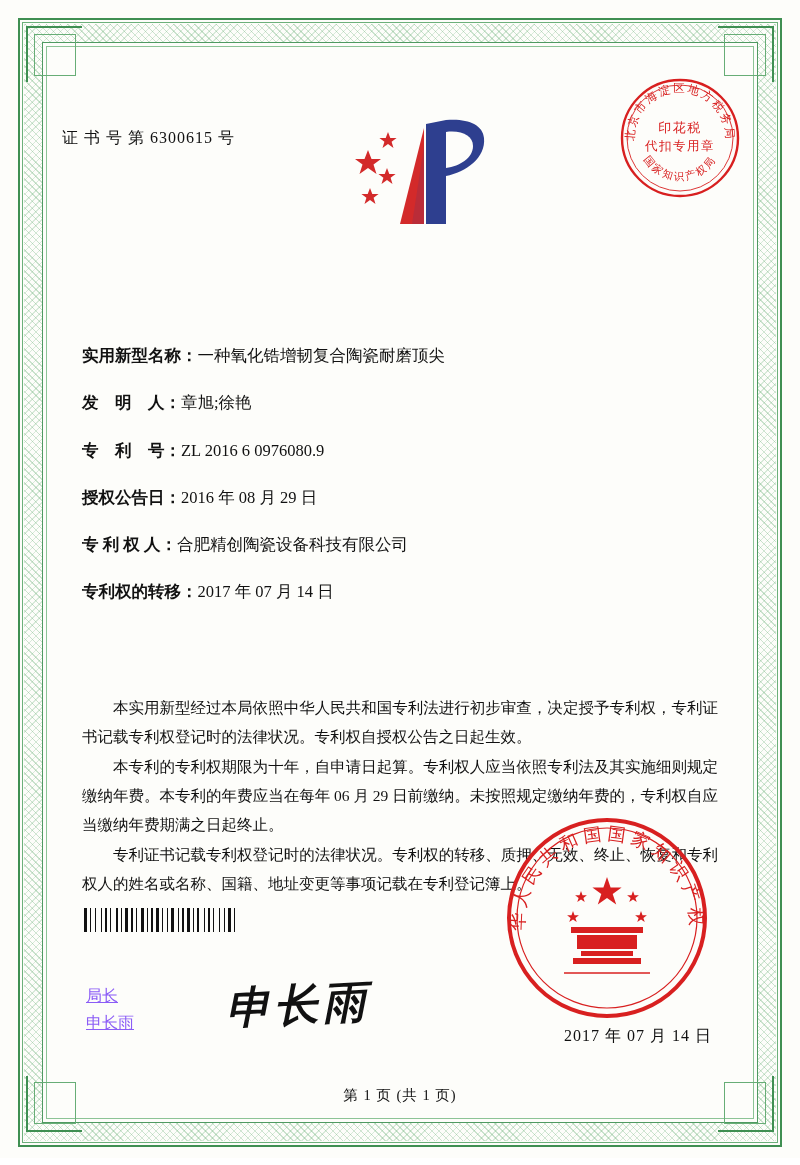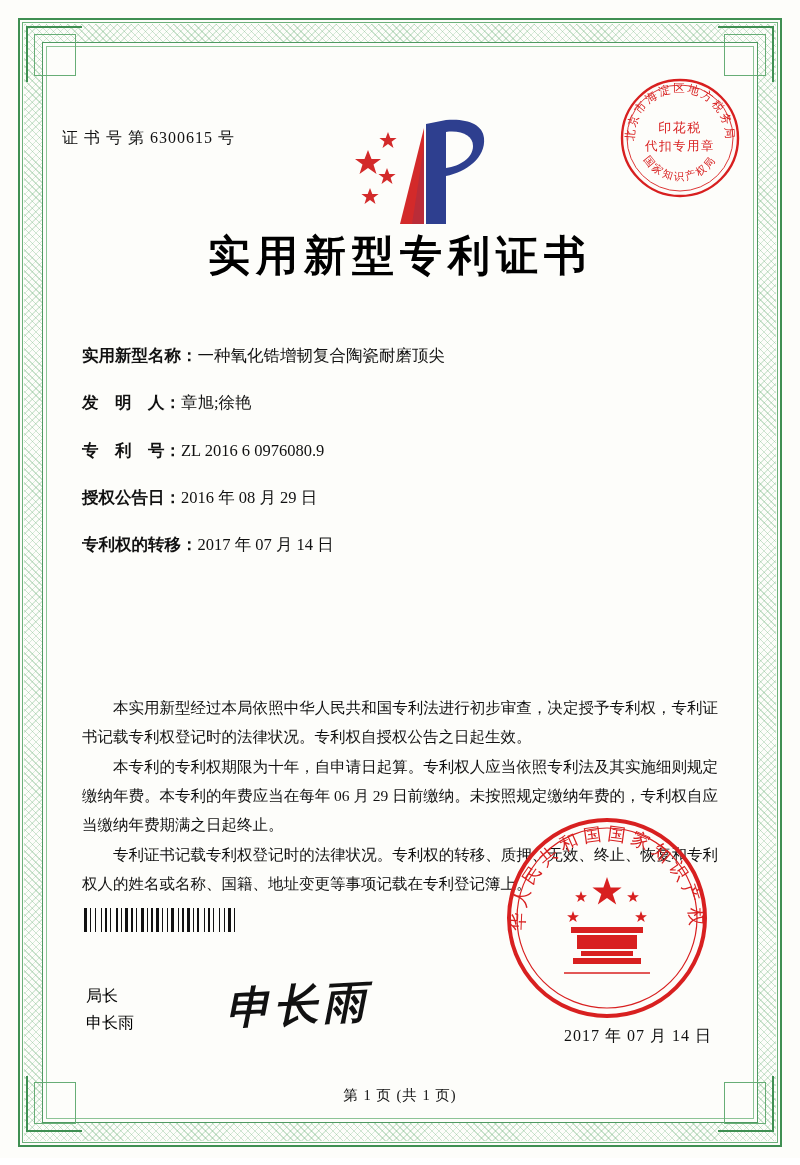--- a/index.html
+++ b/index.html
@@ -185,21 +185,22 @@
     margin-right: 1px;
     vertical-align: top;
   }
 
   .signature-block {
     position: absolute;
     left: 40px;
     top: 936px;
     font-size: 16px;
     line-height: 1.7;
-    color: #000000;
+    color: #8b5cf6;
+    text-decoration: underline;
   }
 
   .handwriting {
     position: absolute;
     left: 180px;
     top: 930px;
     font-size: 44px;
     font-family: "DejaVu Serif", serif;
     font-style: italic;
     font-weight: bold;
@@ -284,34 +285,36 @@
           <textPath href="#arcTop" startOffset="50%" text-anchor="middle">北京市海淀区地方税务局</textPath>
         </text>
         <text font-size="10.5" fill="#d82020" font-family="'DejaVu Serif', serif" letter-spacing="2">
           <textPath href="#arcBottom" startOffset="50%" text-anchor="middle">国家知识产权局</textPath>
         </text>
         <text x="64" y="58" font-size="13" fill="#d82020" text-anchor="middle" font-family="'DejaVu Serif', serif" letter-spacing="1.5">印花税</text>
         <text x="64" y="76" font-size="12.5" fill="#d82020" text-anchor="middle" font-family="'DejaVu Serif', serif" letter-spacing="1.5">代扣专用章</text>
       </svg>
     </div>
 
-    <div class="title">实用新型专利证书</div>
 
     <div class="fields">
       <div class="field-row">
         <span class="field-label">实用新型名称：</span><span class="field-value">一种氧化锆增韧复合陶瓷耐磨顶尖</span>
       </div>
       <div class="field-row">
         <span class="field-label">发　明　人：</span><span class="field-value">章旭;徐艳</span>
       </div>
       <div class="field-row">
         <span class="field-label">专　利　号：</span><span class="field-value">ZL 2016 6 0976080.9</span>
       </div>
       <div class="field-row">
         <span class="field-label">授权公告日：</span><span class="field-value">2016 年 08 月 29 日</span>
+      </div>
+      <div class="field-row">
+        <span class="field-label">专 利 权 人：</span><span class="field-value">合肥精创陶瓷设备科技有限公司</span>
       </div>
       <div class="field-row">
         <span class="field-label">专利权的转移：</span><span class="field-value">2017 年 07 月 14 日</span>
       </div>
     </div>
 
     <div class="paragraphs">
       <p>本实用新型经过本局依照中华人民共和国专利法进行初步审查，决定授予专利权，专利证书记载专利权登记时的法律状况。专利权自授权公告之日起生效。</p>
       <p>本专利的专利权期限为十年，自申请日起算。专利权人应当依照专利法及其实施细则规定缴纳年费。本专利的年费应当在每年 06 月 29 日前缴纳。未按照规定缴纳年费的，专利权自应当缴纳年费期满之日起终止。</p>
       <p>专利证书记载专利权登记时的法律状况。专利权的转移、质押、无效、终止、恢复和专利权人的姓名或名称、国籍、地址变更等事项记载在专利登记簿上。</p>

